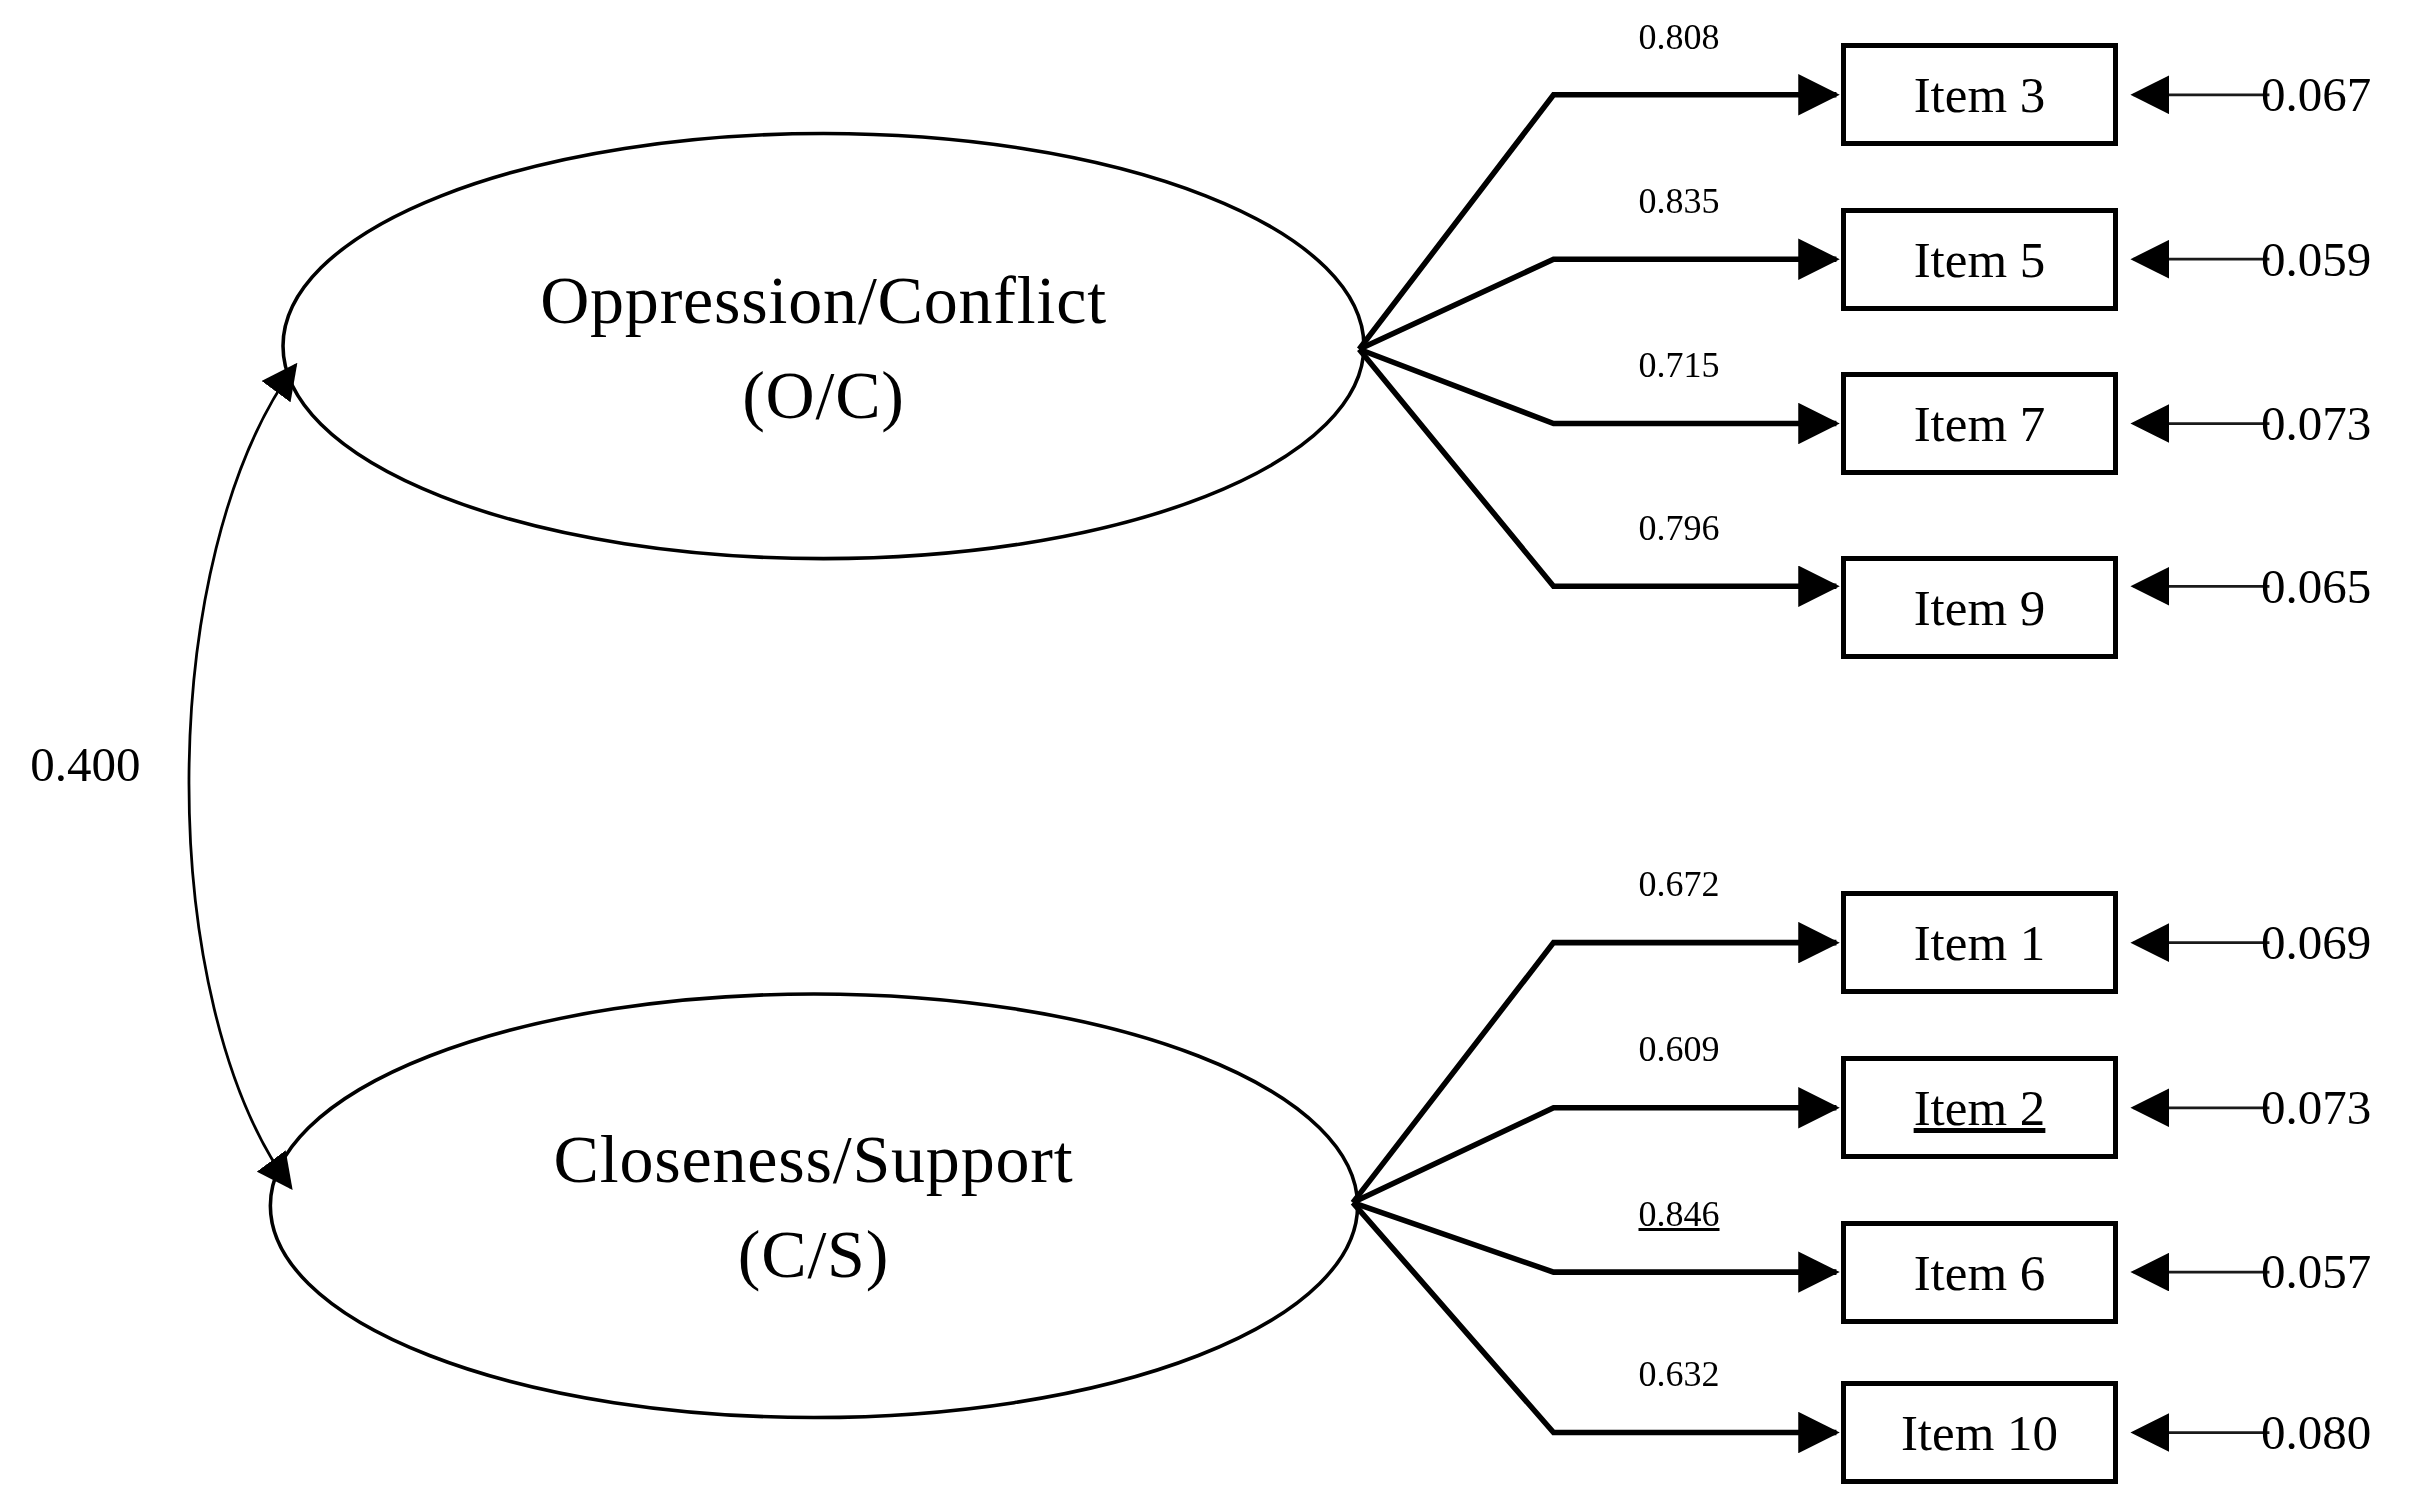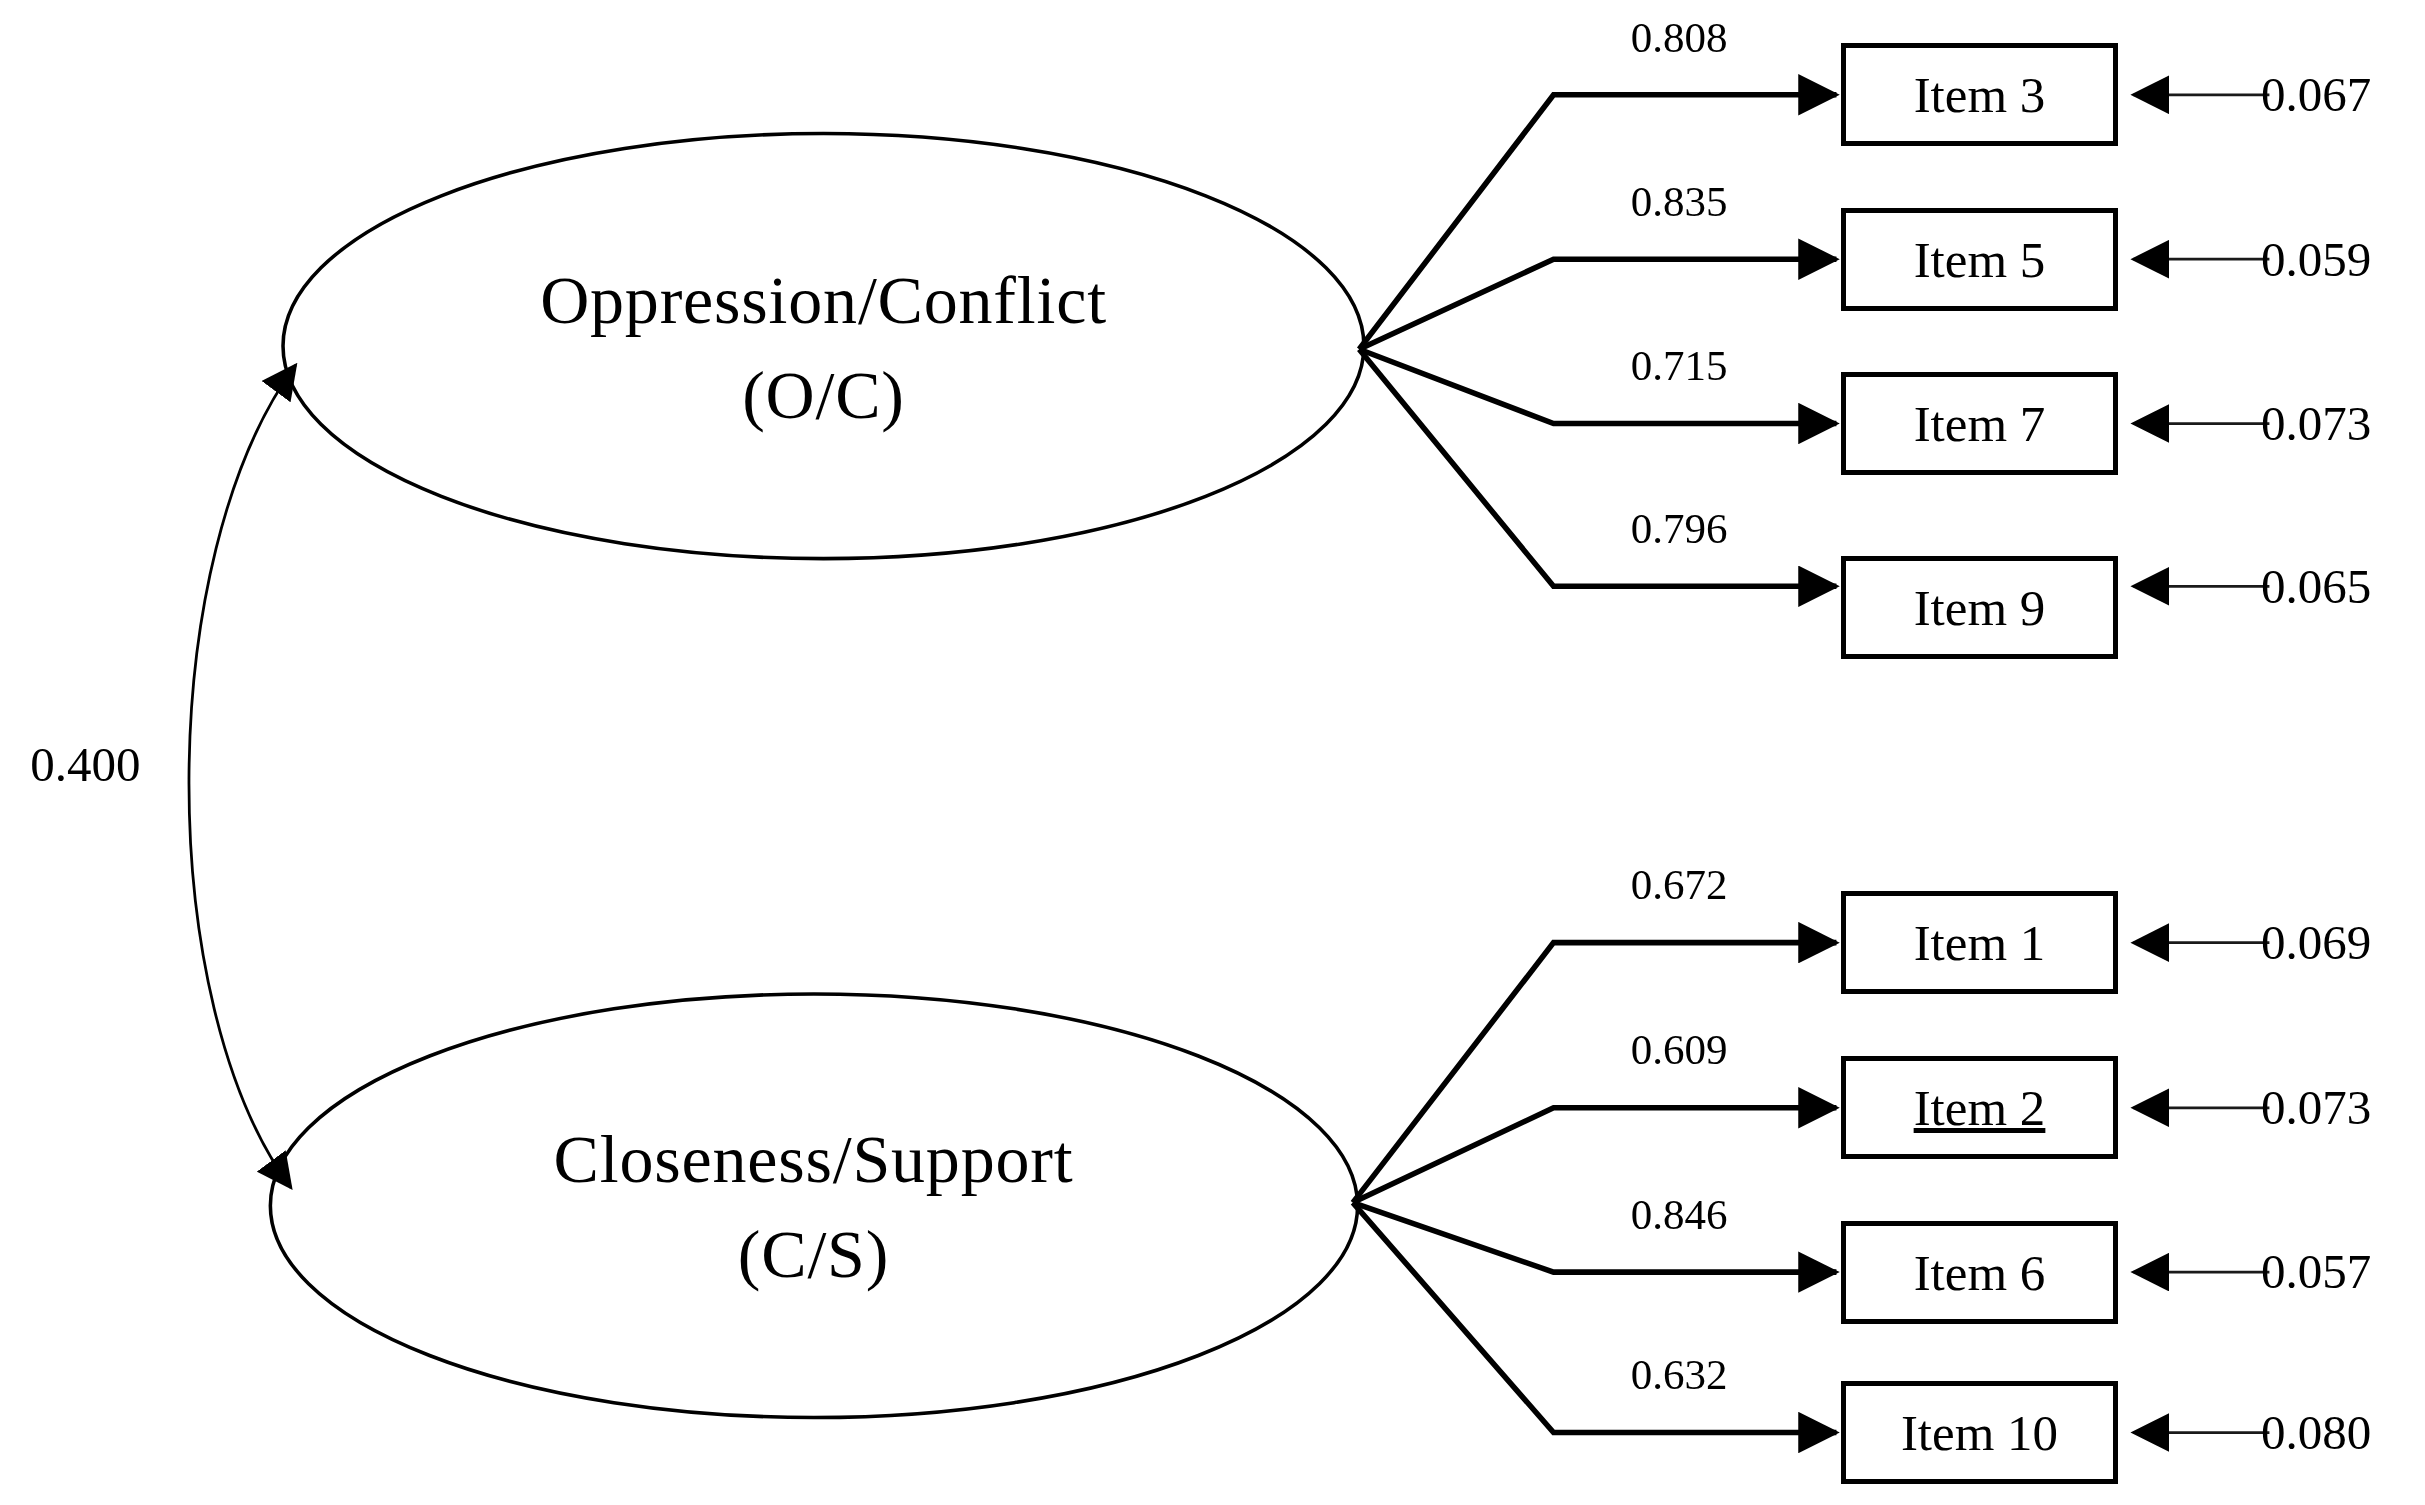--- a/index.html
+++ b/index.html
@@ -44,21 +44,21 @@
     justify-content: center;
     font-size: 51px;
   }
   .loading-label {
     position: absolute;
     left: 1588px;
     width: 182px;
     height: 55px;
     line-height: 55px;
     text-align: center;
-    font-size: 43px;
+    font-size: 36px;
   }
   .error-label {
     position: absolute;
     left: 2261px;
     width: 190px;
     height: 55px;
     line-height: 55px;
     text-align: left;
     font-size: 49px;
   }
@@ -152,21 +152,21 @@
   <div class="item-box" style="top:1381px;">
     <span>Item 10</span>
   </div>
 
   <div class="loading-label" style="top:9.5px;">0.808</div>
   <div class="loading-label" style="top:174px;">0.835</div>
   <div class="loading-label" style="top:338px;">0.715</div>
   <div class="loading-label" style="top:501px;">0.796</div>
   <div class="loading-label" style="top:857px;">0.672</div>
   <div class="loading-label" style="top:1022px;">0.609</div>
-  <div class="loading-label" style="top:1187px;">0.846</div>
+  <div class="loading-label" style="top:1187px;text-decoration:underline;">0.846</div>
   <div class="loading-label" style="top:1347px;">0.632</div>
 
   <div class="error-label" style="top:67px;">0.067</div>
   <div class="error-label" style="top:232px;">0.059</div>
   <div class="error-label" style="top:396px;">0.073</div>
   <div class="error-label" style="top:559px;">0.065</div>
   <div class="error-label" style="top:915px;">0.069</div>
   <div class="error-label" style="top:1080px;">0.073</div>
   <div class="error-label" style="top:1244px;">0.057</div>
   <div class="error-label" style="top:1405px;">0.080</div>

